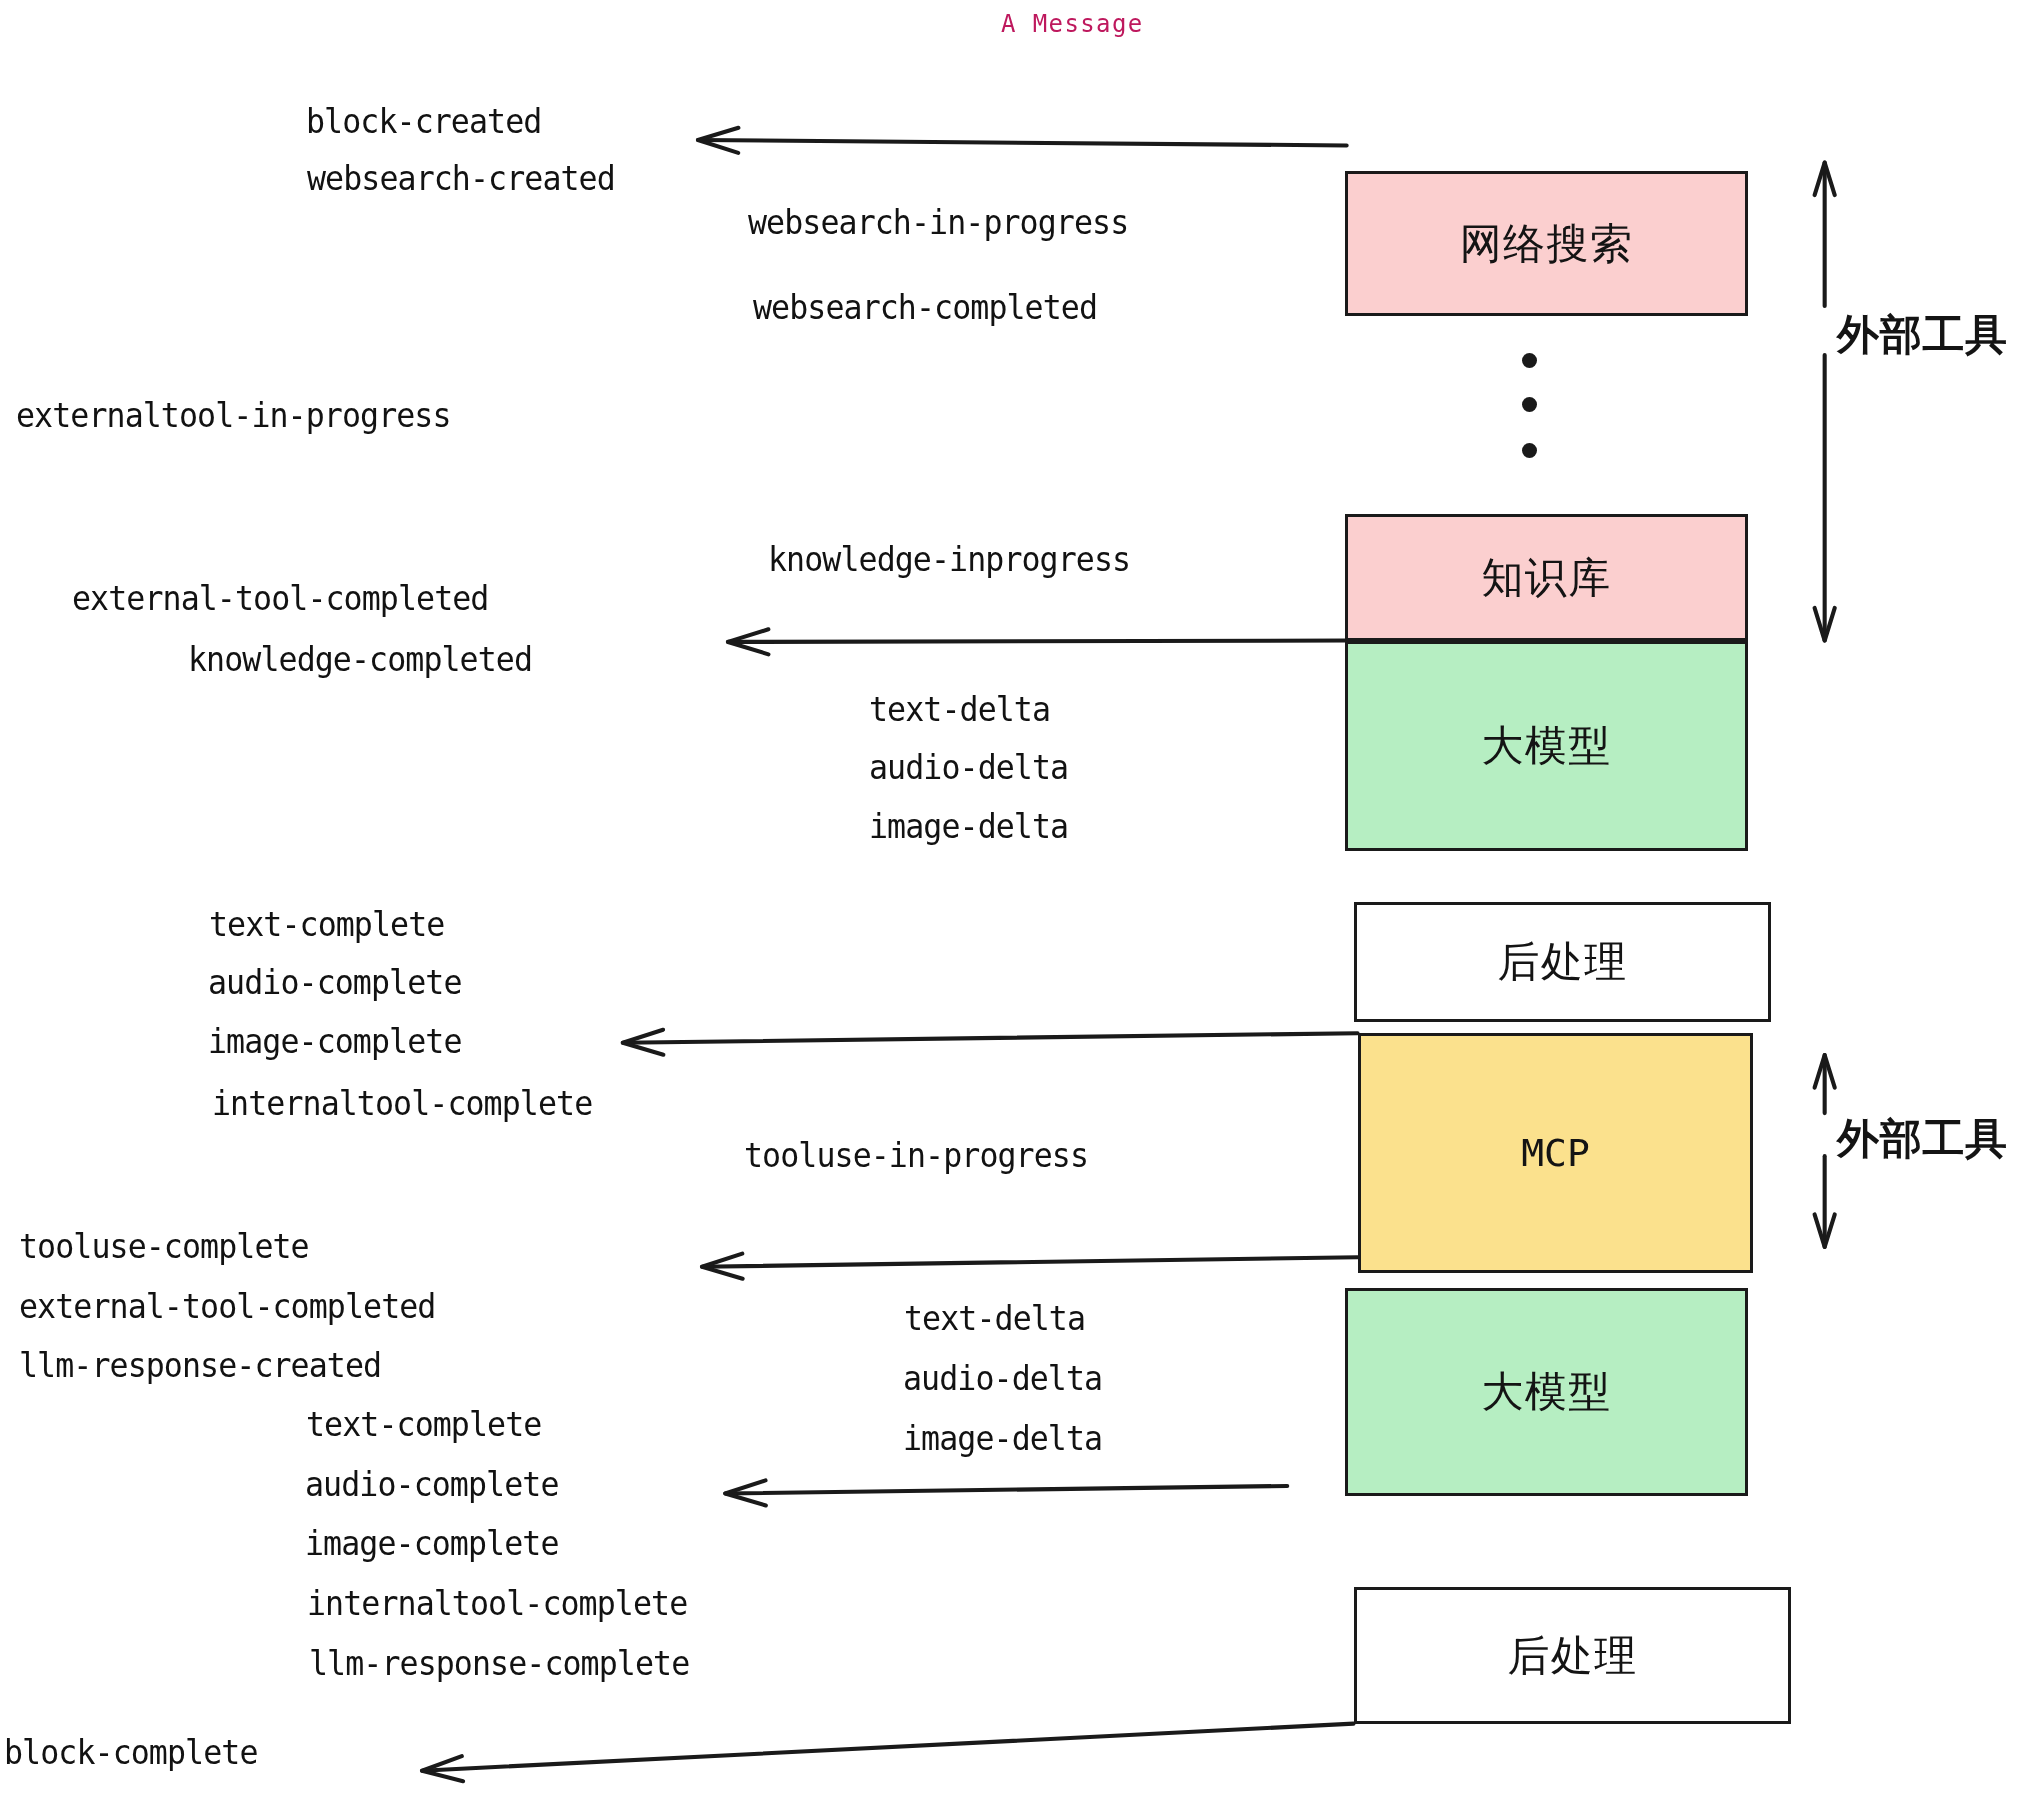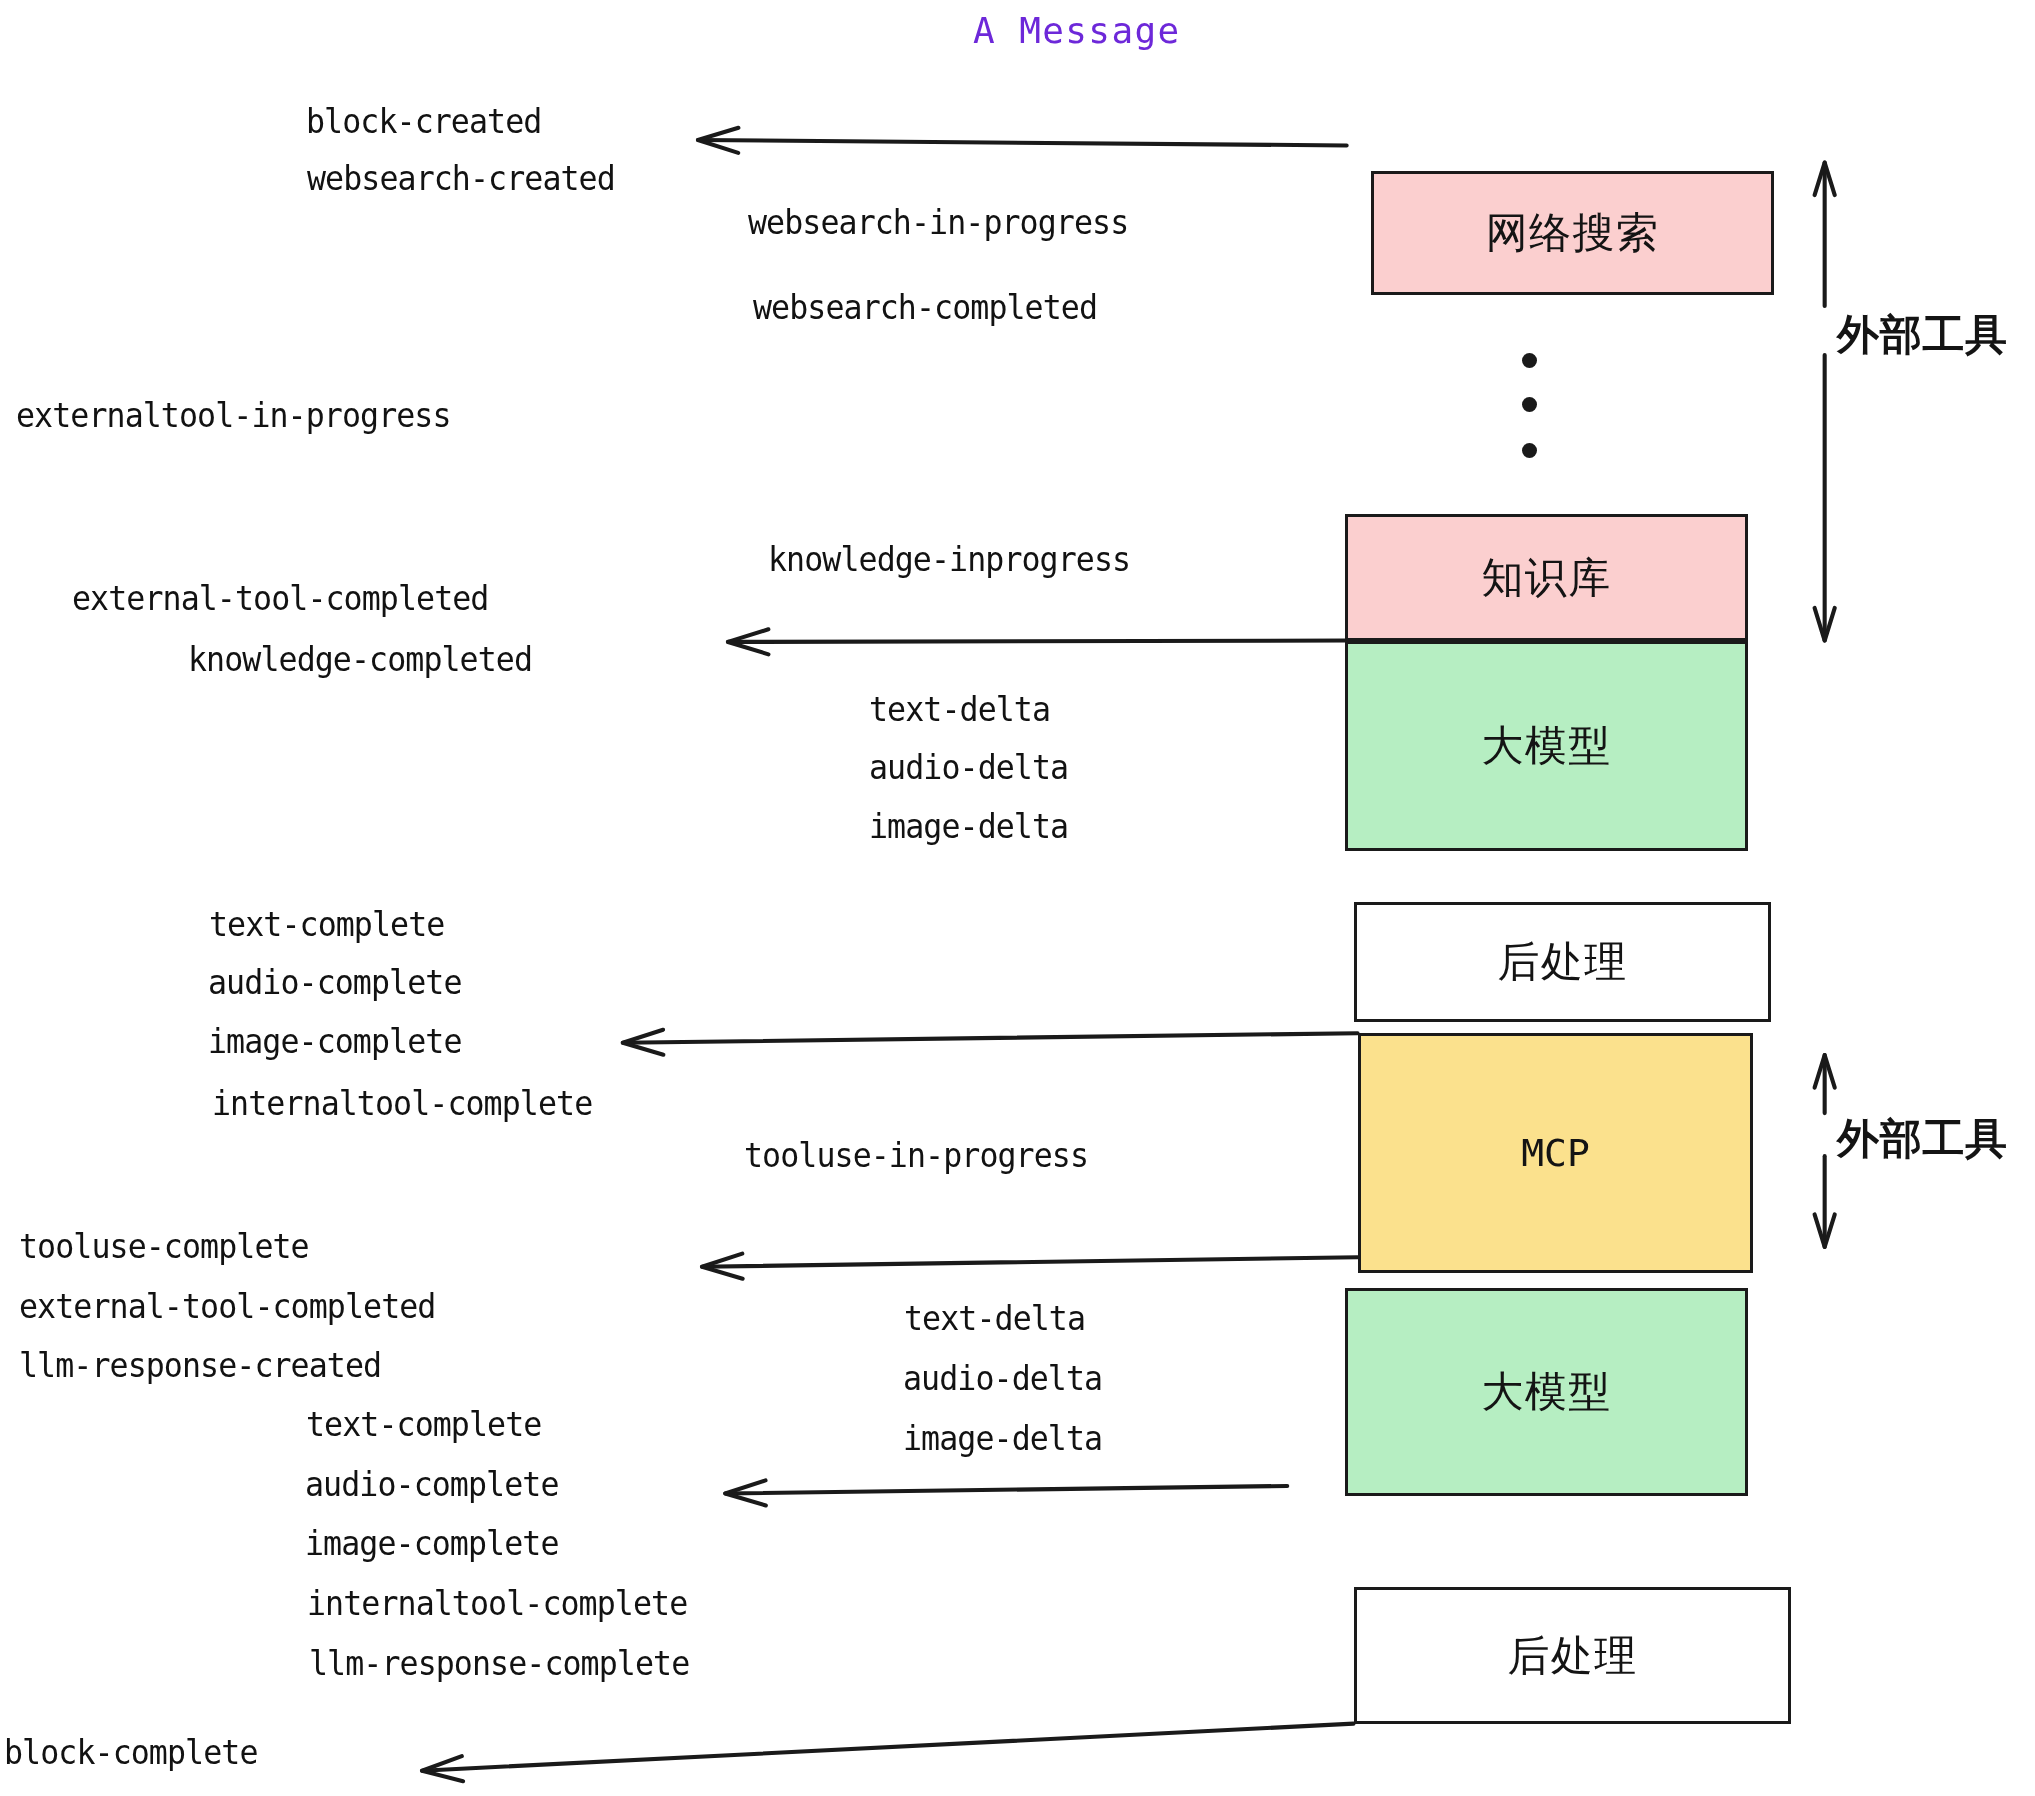--- a/index.html
+++ b/index.html
@@ -27,24 +27,25 @@
     letter-spacing: -1px;
     white-space: nowrap;
     color: #121212;
     transform: scaleX(0.93);
     transform-origin: left center;
   }
 
   .title {
     position: absolute;
     font-family: "DejaVu Sans Mono", "Liberation Mono", monospace;
-    font-size: 36px;
+    font-size: 24px;
     letter-spacing: 1.4px;
     white-space: nowrap;
-    color: #6d28d9;
+    color: #be185d;
+    margin-left: 28px;
   }
 
   
   .box {
     position: absolute;
     box-sizing: border-box;
     border: 3.4px solid #1a1a1a;
     display: flex;
     align-items: center;
     justify-content: center;
@@ -139,21 +140,21 @@
           <polyline points="2686.776010333067,1592.7668244562803 2672,1545 2657.223989666933,1592.7668244562803"></polyline>
         </g>
         <g>
           <line x1="2672" y1="1693" x2="2672" y2="1826"></line>
           <polyline points="2657.223989666933,1778.2331755437197 2672,1826 2686.776010333067,1778.2331755437197"></polyline>
         </g>
       </g>
   </svg>
 
   <div id="box-layer">
-      <div class="box" style="left: 1345px; top: 171px; width: 403px; height: 124px; background: rgb(251, 207, 207); margin-left: 26px;">
+      <div class="box" style="left: 1345px; top: 171px; width: 403px; height: 145px; background: rgb(251, 207, 207);">
         <span class="boxlabel">网络搜索</span>
       </div>
       <div class="box" style="left: 1345px; top: 514px; width: 403px; height: 127px; background: rgb(251, 207, 207);">
         <span class="boxlabel">知识库</span>
       </div>
       <div class="box" style="left: 1345px; top: 641px; width: 403px; height: 210px; background: rgb(182, 238, 194);">
         <span class="boxlabel">大模型</span>
       </div>
       <div class="box" style="left: 1354px; top: 902px; width: 417px; height: 120px; background: rgb(255, 255, 255);">
         <span class="boxlabel">后处理</span>

